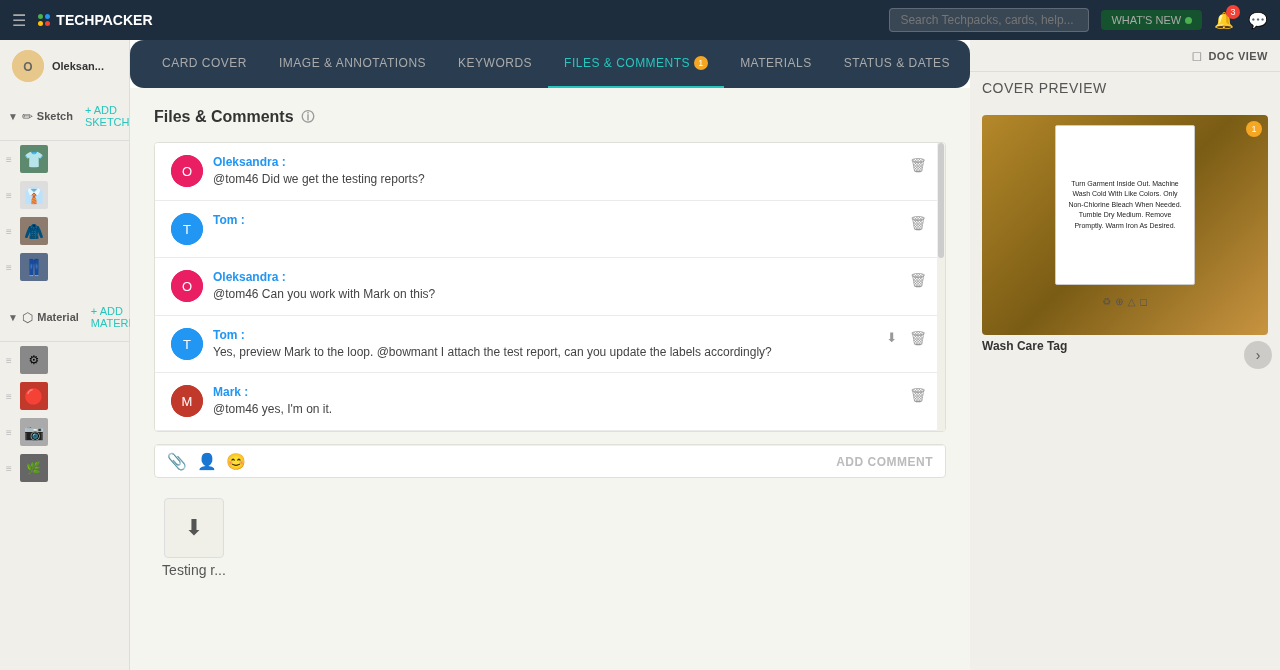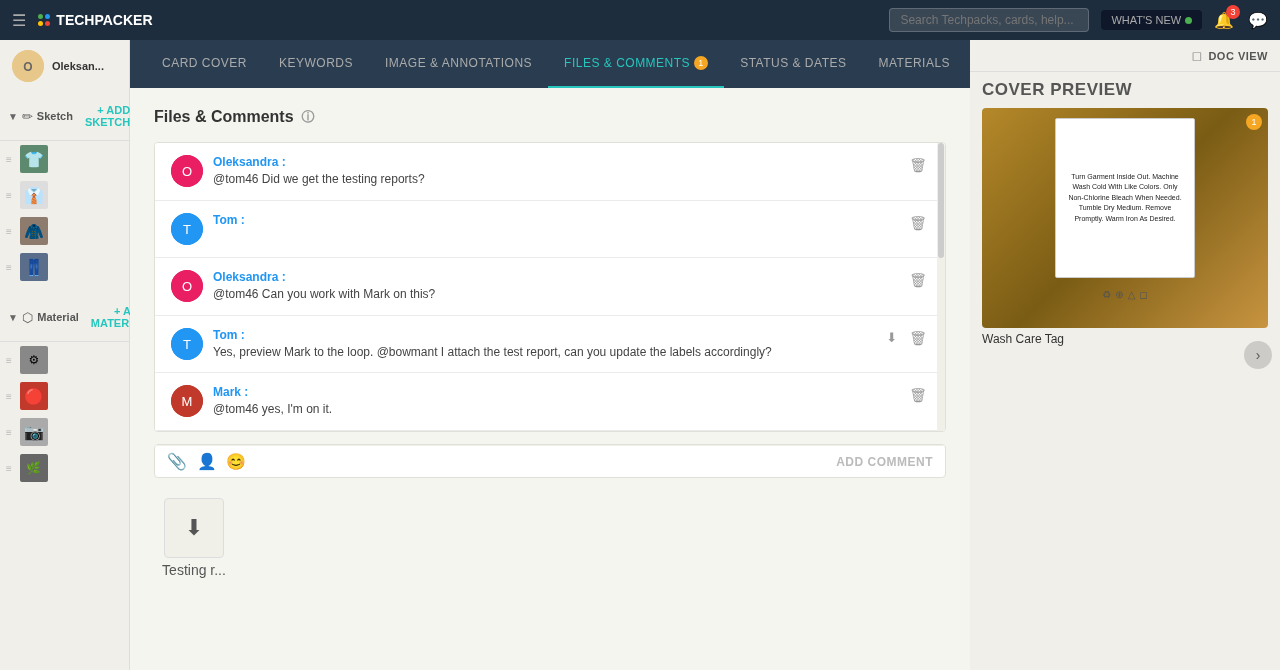--- a/index.html
+++ b/index.html
@@ -29,21 +29,21 @@
       background: rgba(255,255,255,0.12);
       border: 1px solid rgba(255,255,255,0.2);
       border-radius: 4px;
       padding: 4px 10px;
       color: #ccc;
       font-size: 12px;
       width: 200px;
       outline: none;
     }
     .nav-whats-new {
-      background: #0f172a;
+      background: #14532d;
       color: #aaa;
       font-size: 11px;
       padding: 4px 10px;
       border-radius: 4px;
       display: flex;
       align-items: center;
       gap: 4px;
       cursor: pointer;
     }
     .nav-dot-green { width: 7px; height: 7px; border-radius: 50%; background: #4CAF50; }
@@ -111,20 +111,21 @@
 
     
     .modal-tabs {
       background: #2a3d50;
       display: flex;
       align-items: center;
       padding: 0 16px;
       height: 48px;
       gap: 0;
       flex-shrink: 0;
+      border-radius: 14px;
     }
     .modal-tab {
       color: #aaa;
       font-size: 12px;
       font-weight: 500;
       padding: 0 16px;
       height: 100%;
       display: flex;
       align-items: center;
       cursor: pointer;
@@ -347,27 +348,26 @@
       width: 6px;
       height: 40%;
       background: #ccc;
       border-radius: 3px;
     }
 
     
     .add-btn {
       color: #26c6be;
       font-size: 11px;
-      font-weight: 700;
+      font-weight: 400;
       cursor: pointer;
       display: flex;
       align-items: center;
       gap: 3px;
       padding: 6px 8px;
-      text-align: right;
     }
 
     .section-header-bar {
       display: flex;
       align-items: center;
       padding: 6px 8px;
       border-bottom: 1px solid #ddd;
       gap: 4px;
     }
     .section-expand { color: #666; font-size: 10px; cursor: pointer; }
@@ -489,34 +489,34 @@
 <div class="main-content">
 
   <div class="modal-overlay">
     <div class="modal">
 
       <div class="modal-tabs">
         <div class="modal-tab">
           <span>CARD COVER</span>
         </div>
         <div class="modal-tab">
+          <span>IMAGE &amp; ANNOTATIONS</span>
+        </div>
+        <div class="modal-tab">
           <span>KEYWORDS</span>
-        </div>
-        <div class="modal-tab">
-          <span>IMAGE &amp; ANNOTATIONS</span>
         </div>
         <div class="modal-tab active">
           <span>FILES &amp; COMMENTS</span>
           <span class="modal-tab-badge">1</span>
         </div>
         <div class="modal-tab">
+          <span>MATERIALS</span>
+        </div>
+        <div class="modal-tab">
           <span>STATUS &amp; DATES</span>
-        </div>
-        <div class="modal-tab">
-          <span>MATERIALS</span>
         </div>
         <span class="modal-window-icon">⊞</span>
         <span class="modal-close">✕</span>
       </div>
 
       <div class="modal-body">
         <div class="modal-title">
           <span>Files &amp; Comments</span>
           <span class="modal-title-info">ⓘ</span>
         </div>
@@ -629,21 +629,21 @@
     </div>
 
     <div class="right-panel">
 
       <div style="background:#f0efea; padding:8px 12px; display:flex; align-items:center; justify-content:flex-end; gap:6px; border-bottom:1px solid #ddd;">
         <span style="color:#888; font-size:13px;">◻</span>
         <span style="color:#555; font-size:11px; font-weight:600; text-transform:uppercase; letter-spacing:0.5px; cursor:pointer;">DOC VIEW</span>
       </div>
 
       <div style="padding: 8px 12px 4px 12px;">
-        <div style="font-size:17px; font-weight:700; color:#555; text-transform:uppercase; letter-spacing:0.5px; margin-bottom:8px;">Cover preview</div>
+        <div style="font-size:14px; font-weight:400; color:#555; text-transform:uppercase; letter-spacing:0.5px; margin-bottom:19px;">Cover preview</div>
 
         <div style="position:relative; border-radius:4px; overflow:hidden; width:100%; height:220px; background:linear-gradient(135deg, #b5882a 0%, #7a5c14 50%, #c89440 100%);">
 
           <div style="position:absolute; top:10px; left:50%; transform:translateX(-50%); width:140px; height:160px; background:white; border:1px solid #ccc; border-radius:2px; padding:8px; display:flex; align-items:center; justify-content:center;">
             <div style="font-size:7px; color:#222; line-height:1.5; text-align:center;">Turn Garment Inside Out. Machine
 Wash Cold With Like Colors. Only
 Non-Chlorine Bleach When
 Needed. Tumble Dry Medium.
 Remove Promptly. Warm Iron As
 Desired.</div>
@@ -652,21 +652,21 @@
           <div style="position:absolute; bottom:28px; left:50%; transform:translateX(-50%); display:flex; gap:4px; font-size:10px; color:#555;">
             <span>♻</span>
               <span>⊕</span>
               <span>△</span>
               <span>◻</span>
           </div>
 
           <div style="position:absolute; top:6px; right:6px; background:#f5a623; color:white; border-radius:50%; width:16px; height:16px; font-size:9px; display:flex; align-items:center; justify-content:center;">1</div>
         </div>
 
-        <div style="margin-top:4px; font-size:12px; color:#333; font-weight:400;">Wash Care Tag</div>
+        <div style="margin-top:4px; font-size:12px; color:#333; font-weight:700;">Wash Care Tag</div>
       </div>
 
       <div style="position:absolute; right:8px; top:50%; transform:translateY(-50%);">
         <div style="background:rgba(0,0,0,0.15); border-radius:50%; width:28px; height:28px; display:flex; align-items:center; justify-content:center; cursor:pointer; font-size:14px; color:#555;">›</div>
       </div>
     </div>
   </div>
 
   <div style="position:absolute; bottom:0; left:0; right:310px; background:white; border-top:1px solid #ddd; height:60px; overflow:hidden; z-index:5;">
 

